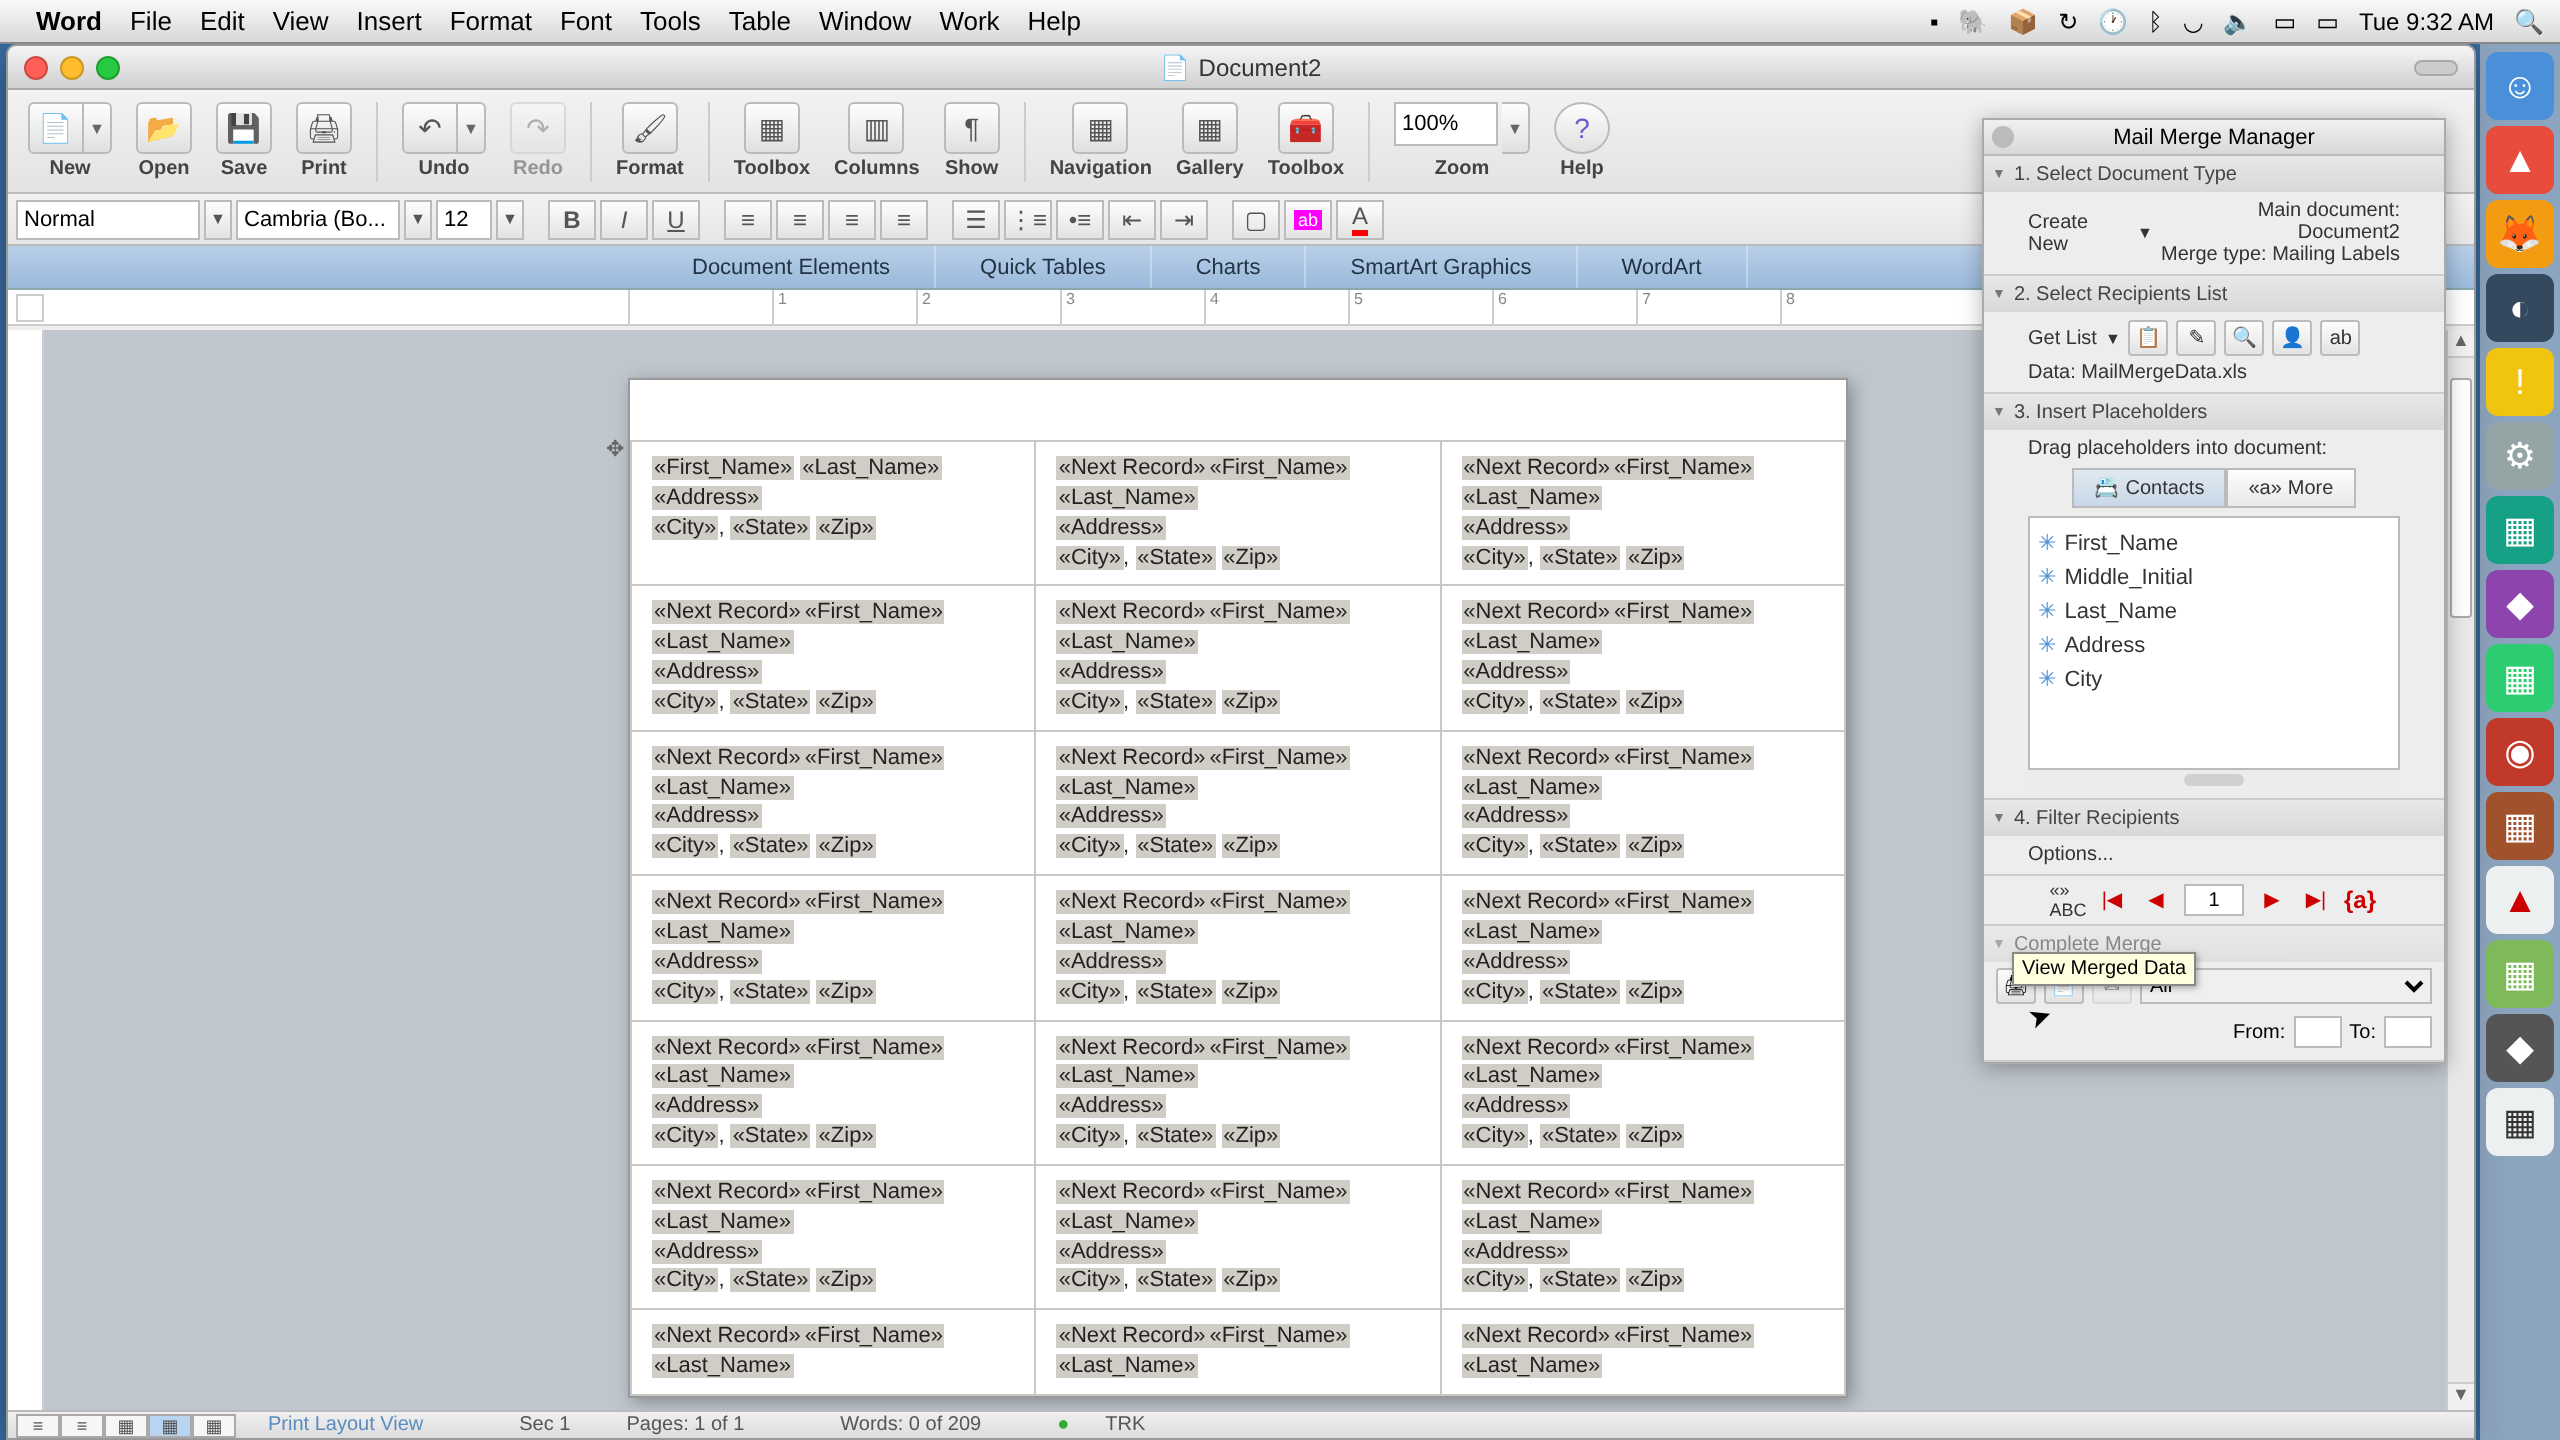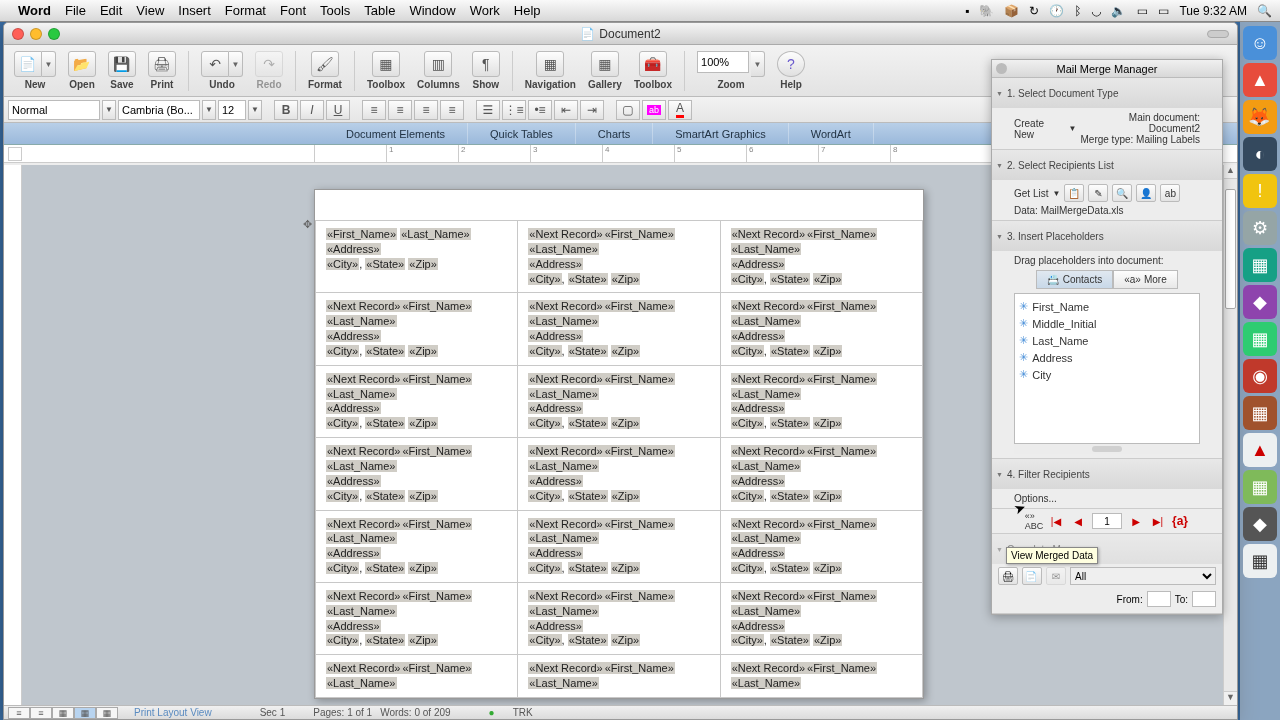--- a/index.html
+++ b/index.html
@@ -73,30 +73,30 @@
 .statusbar .viewbtns{display:flex;gap:0;margin-right:8px;}
 .statusbar .viewbtns div{width:22px;height:12px;border:1px solid #aaa;background:#f6f6f6;display:flex;align-items:center;justify-content:center;font-size:9px;}
 .statusbar .viewbtns div.active{background:#b8d4f0;}
 .statusbar .info{color:#5a8bc0;}
 
 
 .mmpanel{position:absolute;right:14px;top:36px;width:232px;background:#ededed;border:1px solid #aaa;box-shadow:0 2px 10px rgba(0,0,0,0.3);}
 .mmpanel .hdr{height:18px;background:linear-gradient(#f0f0f0,#d8d8d8);display:flex;align-items:center;justify-content:center;font-size:11px;border-bottom:1px solid #bbb;position:relative;}
 .mmpanel .hdr .close{position:absolute;left:4px;width:11px;height:11px;border-radius:50%;background:#bbb;}
 .mmpanel .section{border-bottom:1px solid #ccc;}
-.mmpanel .sechdr{height:30px;background:linear-gradient(#e8e8e8,#d8d8d8);display:flex;align-items:center;font-size:10px;color:#444;padding-left:4px;gap:4px;}
+.mmpanel .sechdr{height:18px;background:linear-gradient(#e8e8e8,#d8d8d8);display:flex;align-items:center;font-size:10px;color:#444;padding-left:4px;gap:4px;}
 .mmpanel .sechdr::before{content:"▼";font-size:7px;color:#777;}
 .mmpanel .secbody{padding:4px 22px;font-size:10px;color:#333;}
 .mmpanel .btnrow{display:flex;align-items:center;gap:4px;}
 .mmpanel .minibtn{width:20px;height:18px;background:linear-gradient(#fdfdfd,#e3e3e3);border:1px solid #bbb;border-radius:2px;display:flex;align-items:center;justify-content:center;font-size:10px;}
 .mmpanel .info{margin-top:3px;font-size:10px;}
 .mmpanel .phtabs{display:flex;justify-content:center;gap:0;margin:4px 0;}
 .mmpanel .phtab{padding:3px 10px;border:1px solid #bbb;background:linear-gradient(#fdfdfd,#e8e8e8);font-size:10px;display:flex;align-items:center;gap:3px;}
 .mmpanel .phtab.active{background:linear-gradient(#e0e8f0,#c8d8e8);}
-.mmpanel .phbox{border:1px solid #bbb;background:#fff;height:151px;overflow:auto;padding:4px;margin-top:2px;}
+.mmpanel .phbox{border:1px solid #bbb;background:#fff;height:127px;overflow:auto;padding:4px;margin-top:2px;}
 .mmpanel .phitem{display:flex;align-items:center;gap:4px;font-size:11px;padding:2px 0;}
 .mmpanel .phitem::before{content:"✳";color:#4a90d9;font-size:11px;}
 .mmpanel .expand{height:10px;background:#ececec;display:flex;align-items:center;justify-content:center;}
 .mmpanel .expand div{width:30px;height:6px;background:#d0d0d0;border-radius:3px;}
 .mmpanel .navrow{display:flex;align-items:center;justify-content:center;gap:6px;padding:4px;}
 .mmpanel .navrow .nb{width:16px;height:16px;display:flex;align-items:center;justify-content:center;font-size:10px;color:#c00;cursor:pointer;}
 .mmpanel .navrow input{width:30px;height:16px;border:1px solid #bbb;text-align:center;font-size:10px;}
 .mmpanel .navrow .abc{color:#c00;font-weight:bold;font-size:12px;}
 .mmpanel .tooltip{position:absolute;background:#ffffe0;border:1px solid #888;padding:2px 4px;font-size:10px;box-shadow:1px 1px 3px rgba(0,0,0,0.3);z-index:50;}
 .mmpanel .mergerow{display:flex;align-items:center;gap:4px;padding:3px 6px;}
@@ -436,21 +436,21 @@
     <div class="viewbtns">
       <div>≡</div>
       <div>≡</div>
       <div>▦</div>
       <div class="active">▦</div>
       <div>▦</div>
     </div>
     <span class="info">Print Layout View</span>
     <span style="margin-left:40px">Sec   1</span>
     <span style="margin-left:20px">Pages:     1 of 1</span>
-    <span style="">Words:     0 of 209</span>
+    <span style="margin-left:40px">Words:     0 of 209</span>
     <span style="margin-left:30px;color:#3a3">●</span>
     <span style="margin-left:10px">TRK</span>
   </div>
 </div>
 
 <div class="dock">
   <div class="di" style="background:#4a90d9">☺</div>
   <div class="di" style="background:#e74c3c">▲</div>
   <div class="di" style="background:#f39c12">🦊</div>
   <div class="di" style="background:#34495e">◐</div>

